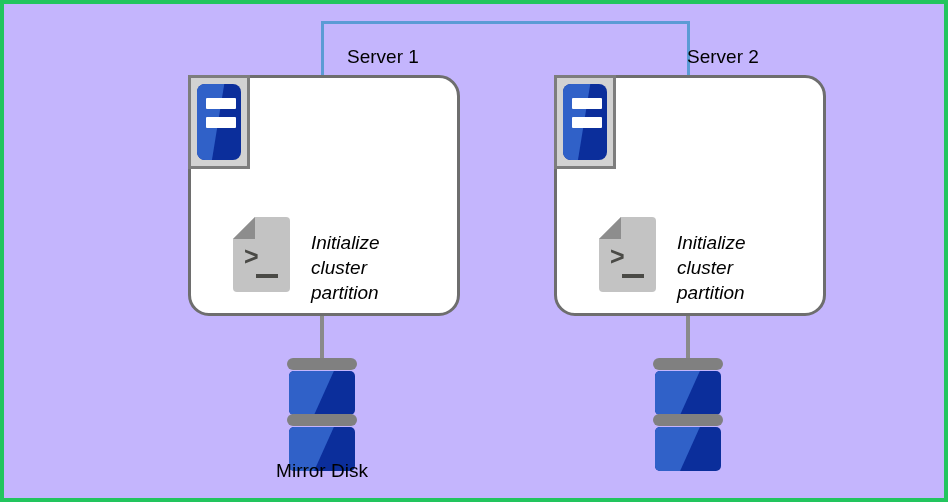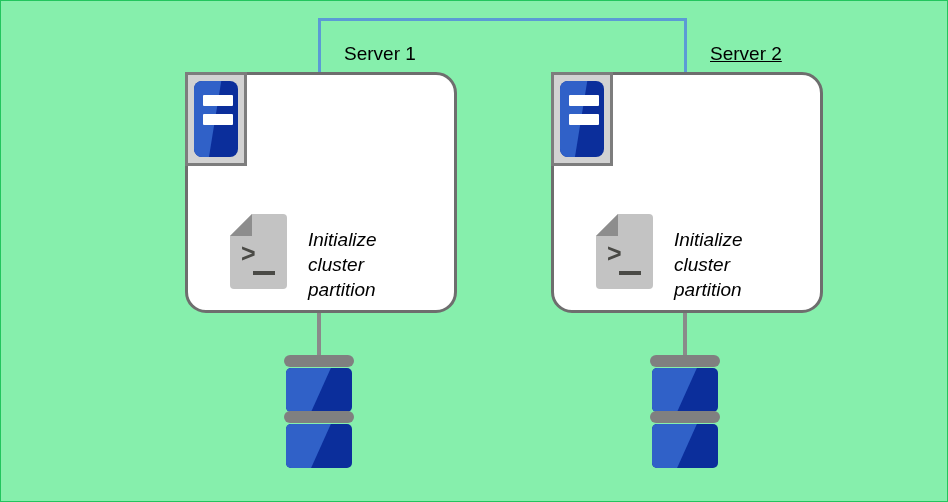--- a/index.html
+++ b/index.html
@@ -8,23 +8,23 @@
     padding: 0;
     background: #ffffff;
   }
   body {
     font-family: "Liberation Sans", sans-serif;
   }
   #canvas {
     position: relative;
     width: 948px;
     height: 502px;
-    background: #86efac;
+    background: #c4b5fd;
     box-sizing: border-box;
-    border: 1px solid #22c55e;
+    border: 4px solid #22c55e;
     overflow: hidden;
   }
 
   
   .link-h {
     position: absolute;
     background: #5b9bd5;
   }
   .link-v {
     position: absolute;
@@ -217,22 +217,23 @@
 
   <div class="stem" style="left:316px; top:312px; height:44px;"></div>
 
   <div class="disk" style="left:283px; top:354px; width:70px; height:118px;">
     <div class="plate" style="top:0px;"></div>
     <div class="platter" style="top:13px;"></div>
     <div class="plate" style="top:56px;"></div>
     <div class="platter" style="top:69px;"></div>
   </div>
 
-
-  <div class="server-label" style="left:709px; top:42px;text-decoration:underline;">Server 2</div>
+  <div class="disk-label" style="left:263px; top:456px; width:110px;">Mirror Disk</div>
+
+  <div class="server-label" style="left:683px; top:42px;">Server 2</div>
 
   <div class="server-box" style="left:550px; top:71px; width:272px; height:241px;"></div>
 
   <div class="server-icon" style="left:550px; top:71px;">
     <div class="face">
       <div class="bar bar1"></div>
       <div class="bar bar2"></div>
     </div>
   </div>
 

